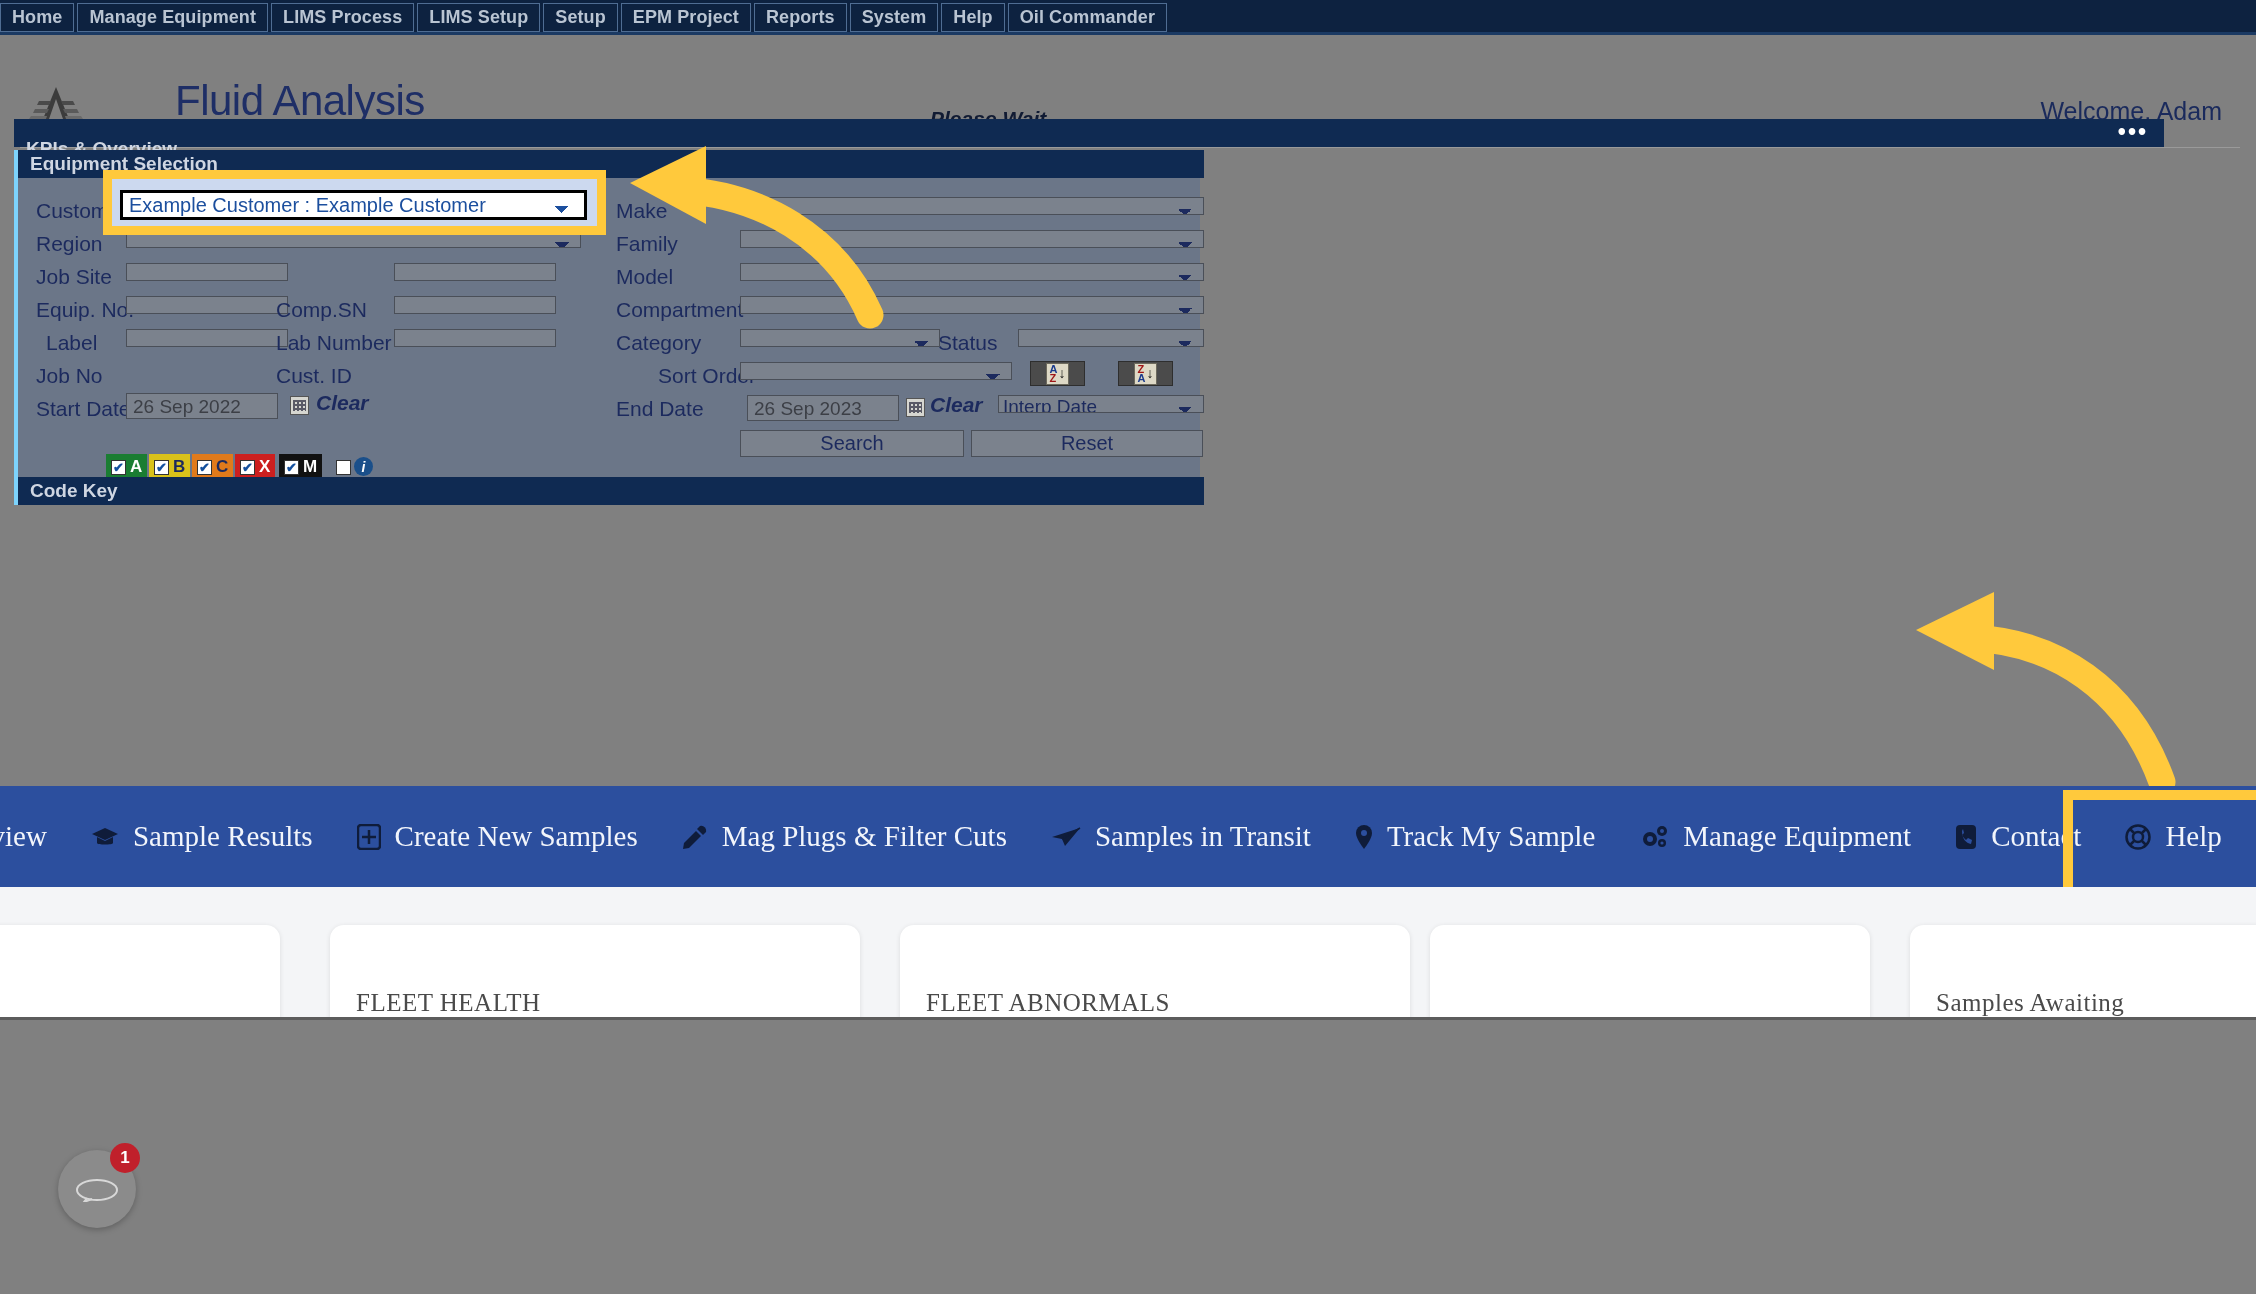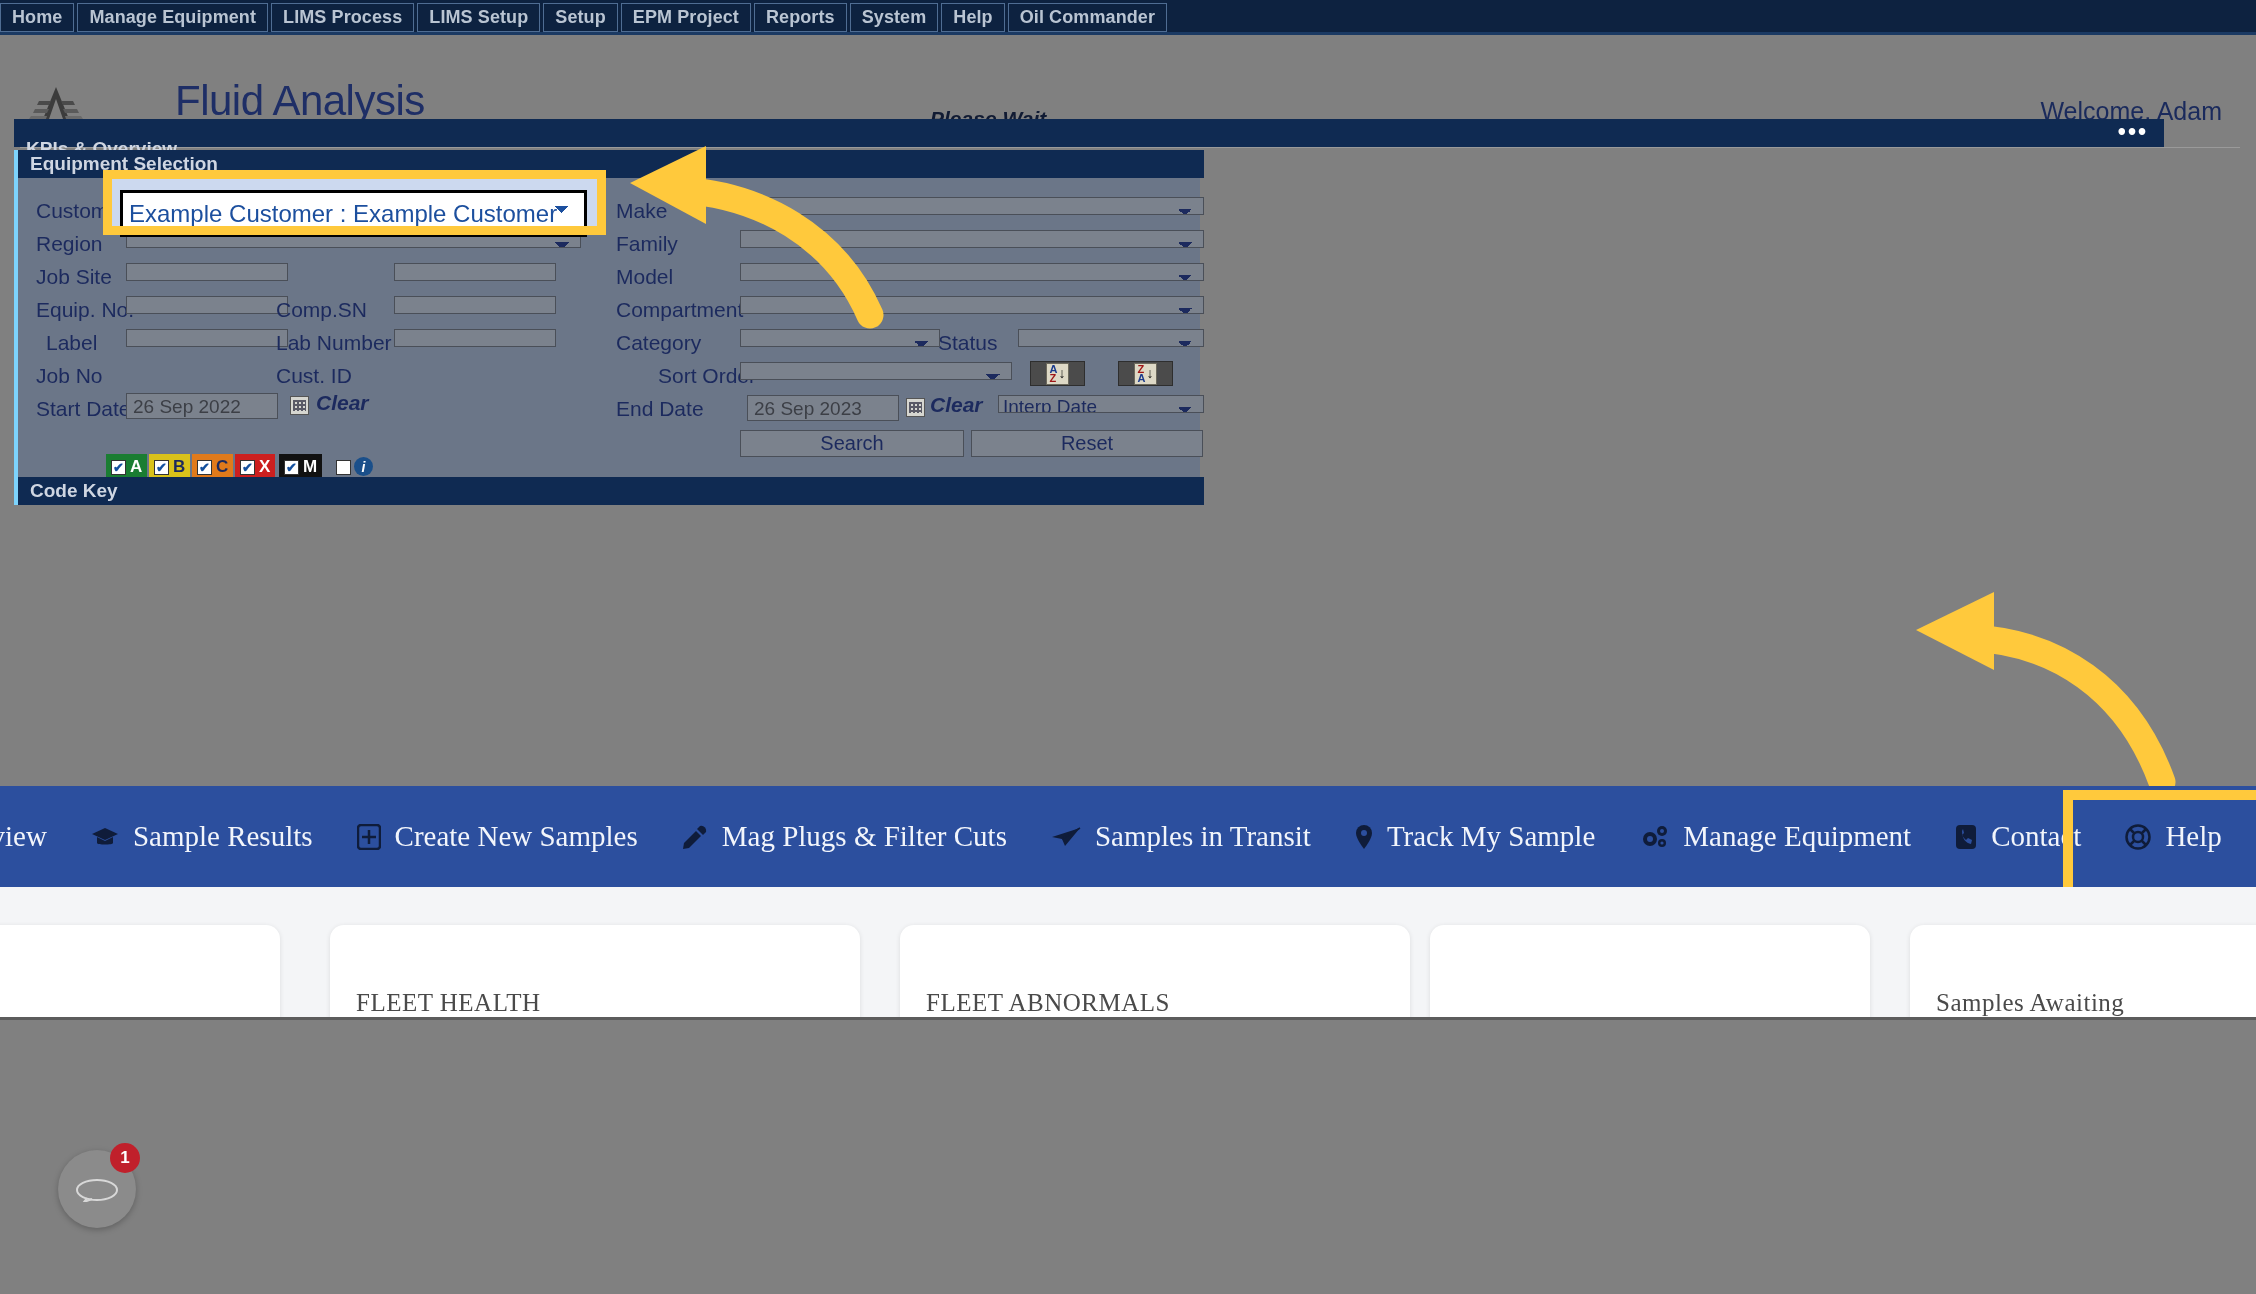--- a/index.html
+++ b/index.html
@@ -244,24 +244,24 @@
   #hl-customer {
     left: 103px; top: 170px; width: 503px; height: 65px;
   }
   #hl-customer-inner {
     position: absolute;
     left: 112px; top: 179px; width: 485px; height: 47px;
     background: #ccd9ef;
   }
   #customer-select {
     position: absolute;
-    left: 120px; top: 190px; width: 467px; height: 47px;
+    left: 120px; top: 190px; width: 467px; height: 30px;
     background: #ffffff;
     border: 3px solid #000000;
-    color: #1c4f9e; font-size: 24px;
+    color: #1c4f9e; font-size: 20px;
     font-family: "Liberation Sans", sans-serif;
     padding-left: 6px;
     appearance: none; -webkit-appearance: none;
     background-image:
       linear-gradient(45deg, transparent 50%, #1c4f9e 50%),
       linear-gradient(135deg, #1c4f9e 50%, transparent 50%);
     background-position:
       calc(100% - 22px) 13px,
       calc(100% - 15px) 13px;
     background-size: 8px 8px, 8px 8px;

